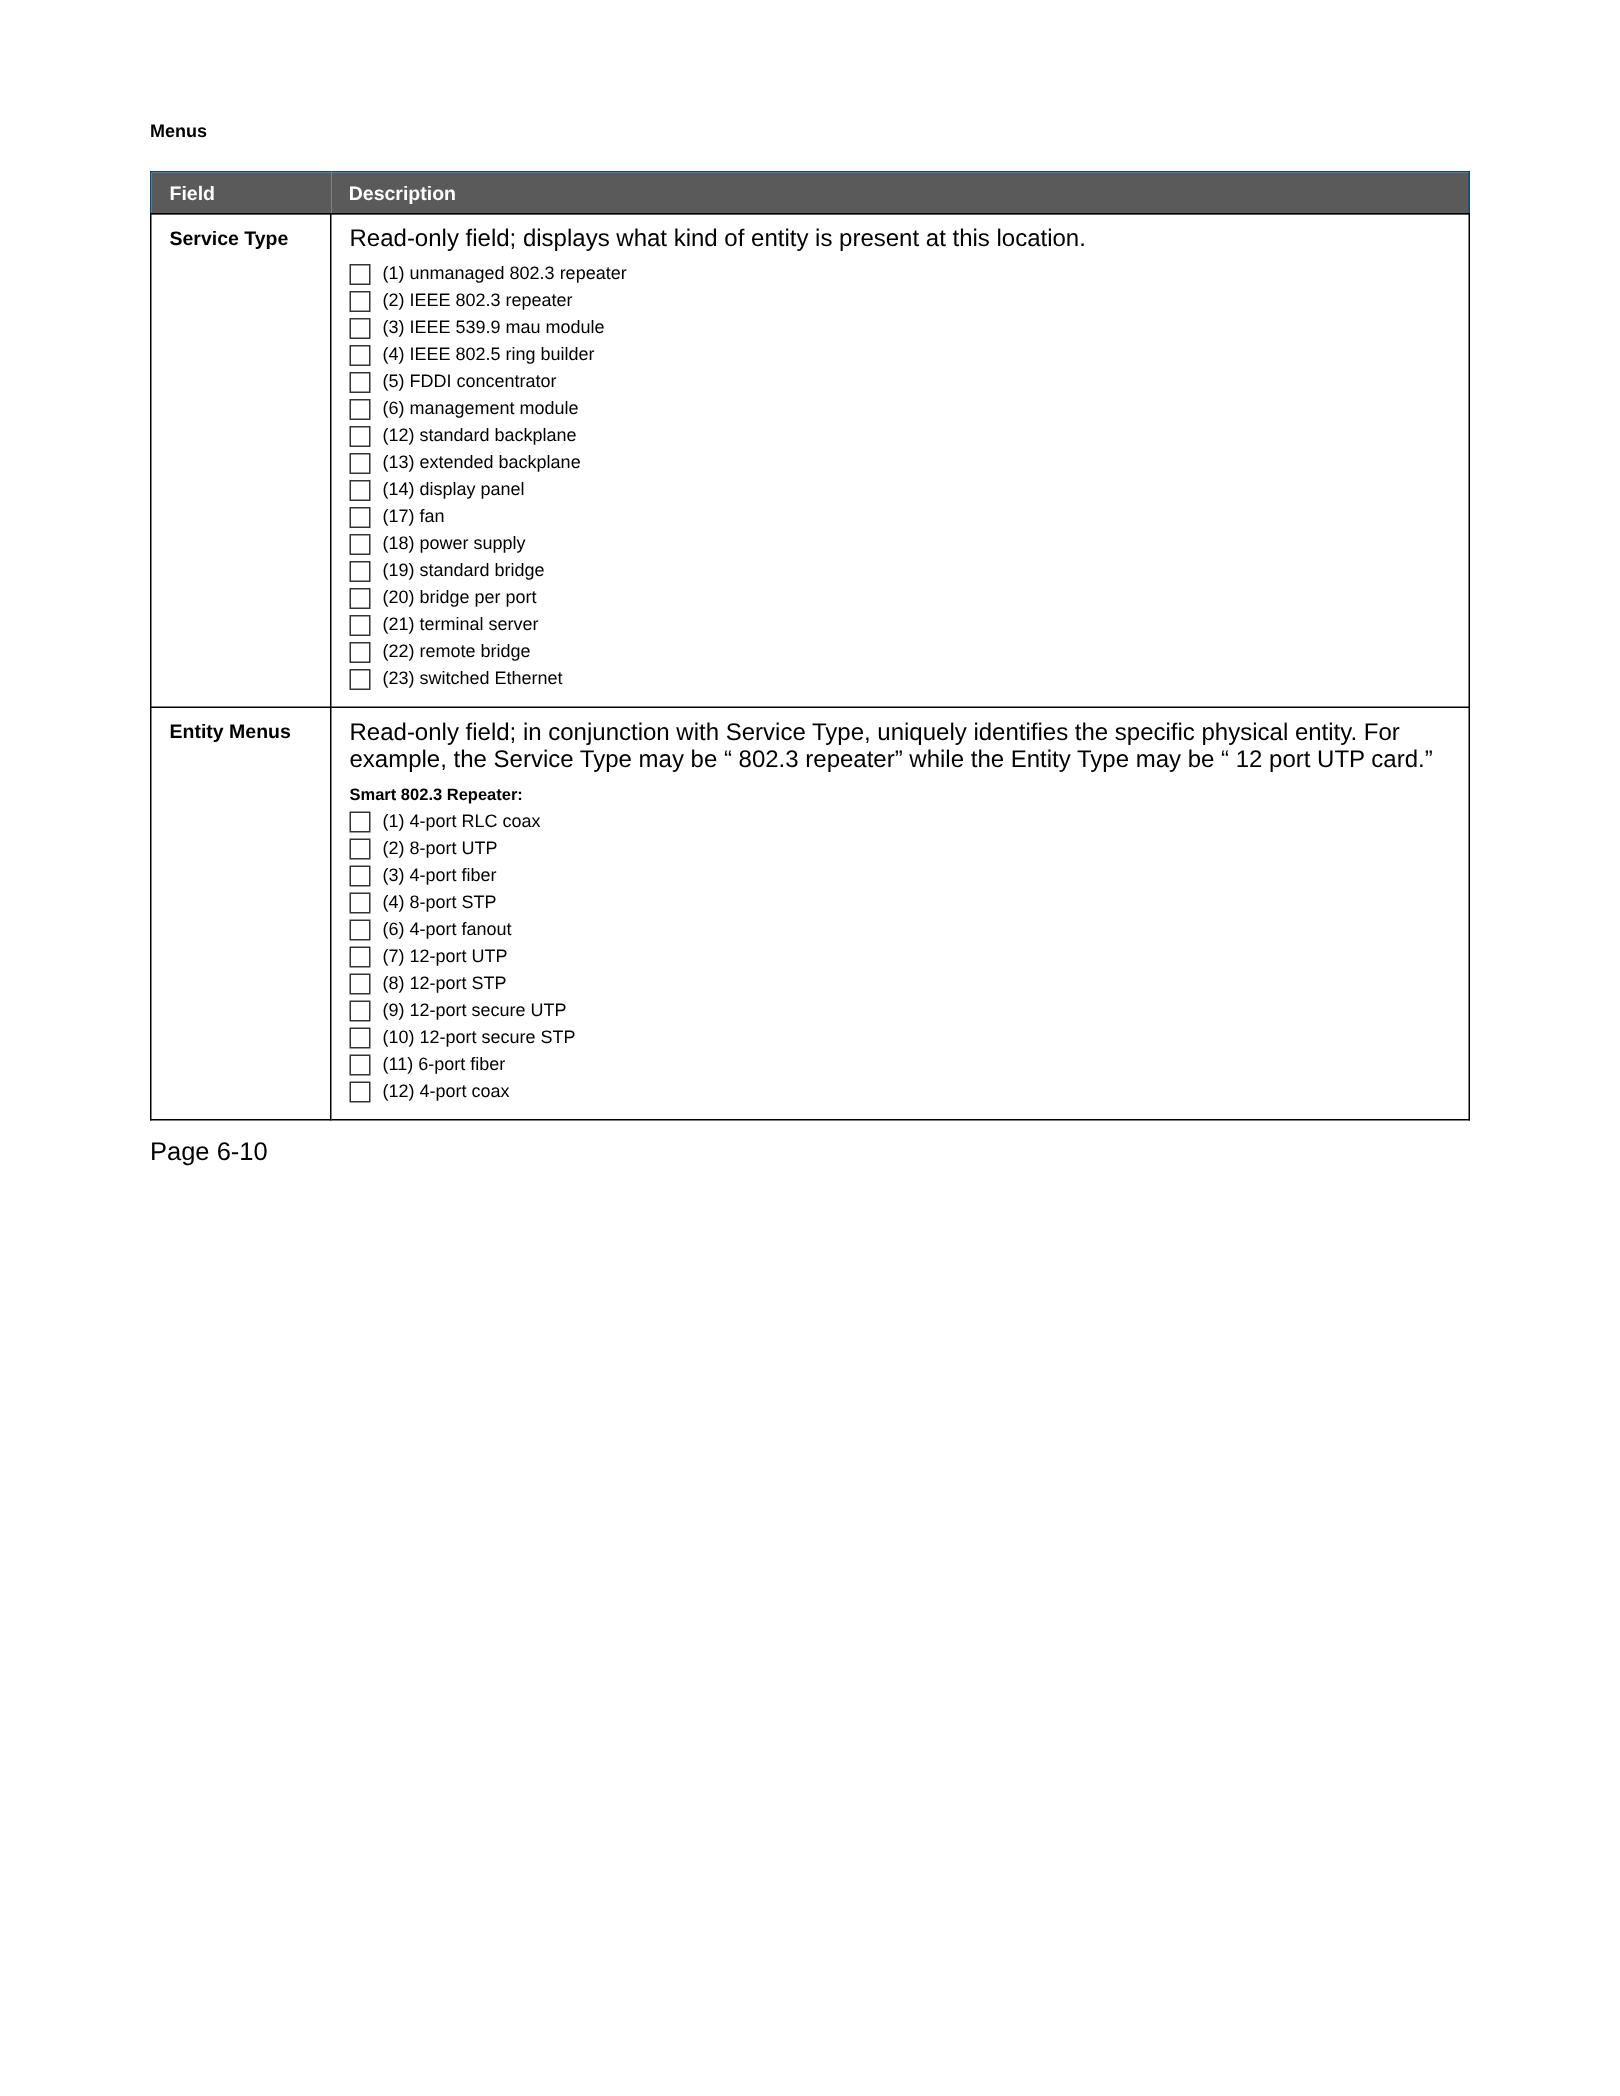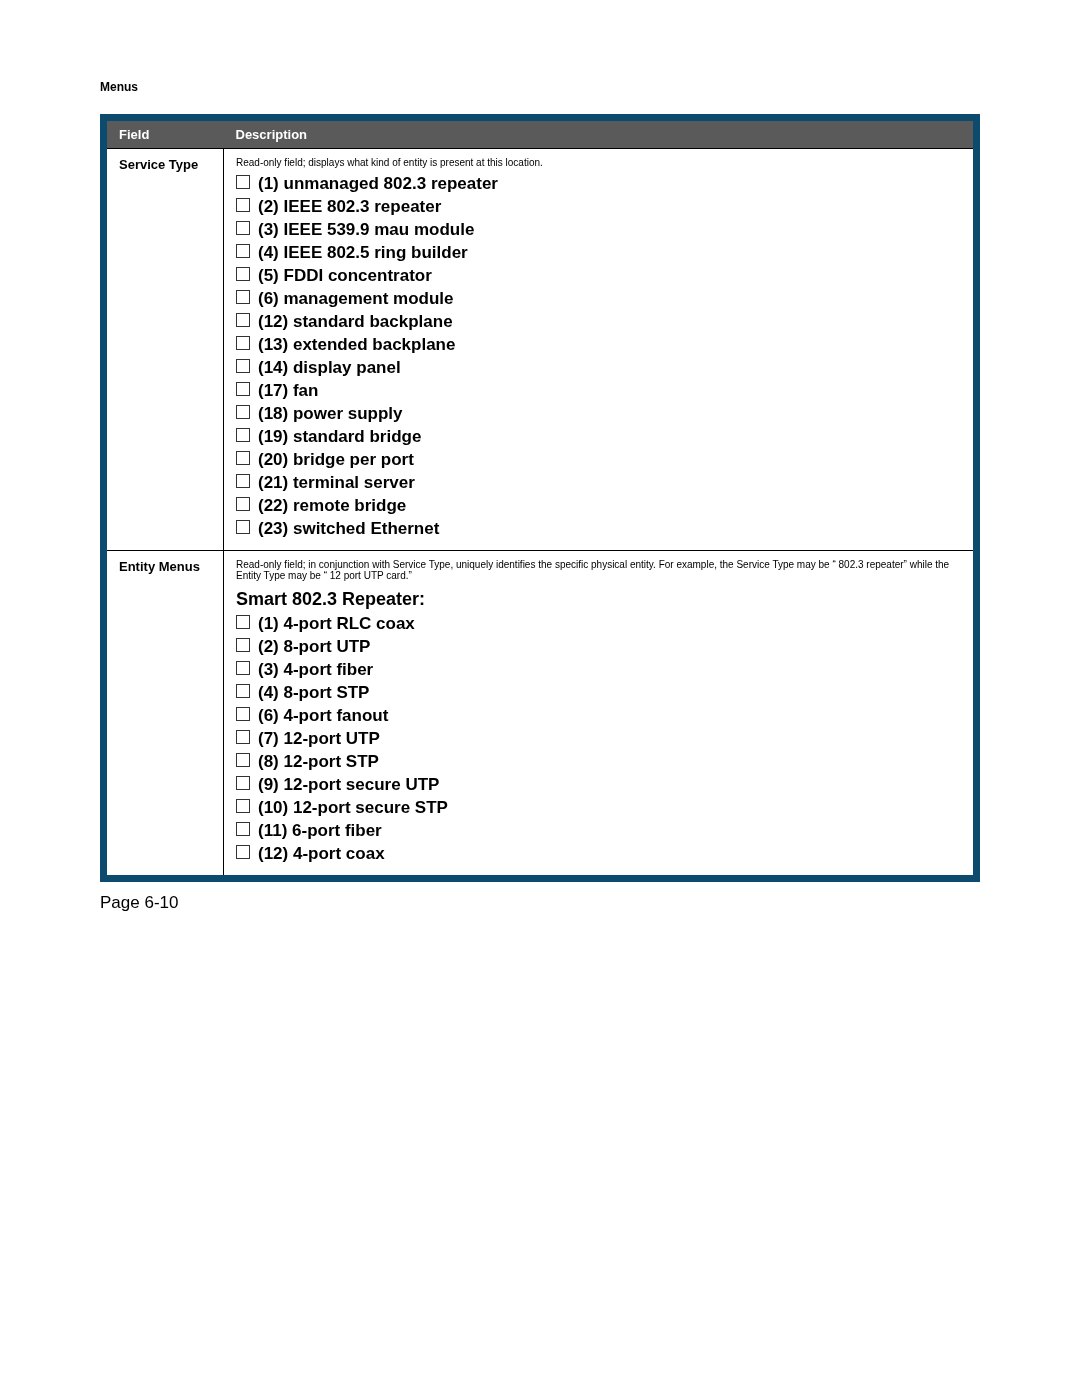--- a/index.html
+++ b/index.html
@@ -20,21 +20,21 @@
 
     .page-title {
       font-weight: bold;
       font-size: 12px;
       margin-bottom: 20px;
     }
 
     table {
       width: 100%;
       border-collapse: collapse;
-      border: 7px solid #0c4a6e;
+      border: 1px solid #0c4a6e;
     }
 
     thead tr th {
       background-color: #5a5a5a;
       color: #ffffff;
       font-weight: bold;
       padding: 6px 12px;
       text-align: left;
       font-size: 13px;
     }
@@ -70,32 +70,32 @@
       width: 14px;
       height: 14px;
       border: 1.5px solid #333;
       margin-right: 8px;
       margin-top: 1px;
       flex-shrink: 0;
       background: #fff;
     }
 
     .checkbox-label {
-      font-weight: bold;
-      font-size: 17px;
+      font-weight: normal;
+      font-size: 12px;
     }
 
     .description-text {
       margin-bottom: 6px;
-      font-size: 10px;
+      font-size: 16px;
     }
 
     .bold-label {
       font-weight: bold;
-      font-size: 18px;
+      font-size: 11px;
       margin: 8px 0 4px 0;
     }
 
     .page-footer {
       margin-top: 11px;
       font-size: 17px;
     }
   </style>
 </head>
 <body>

